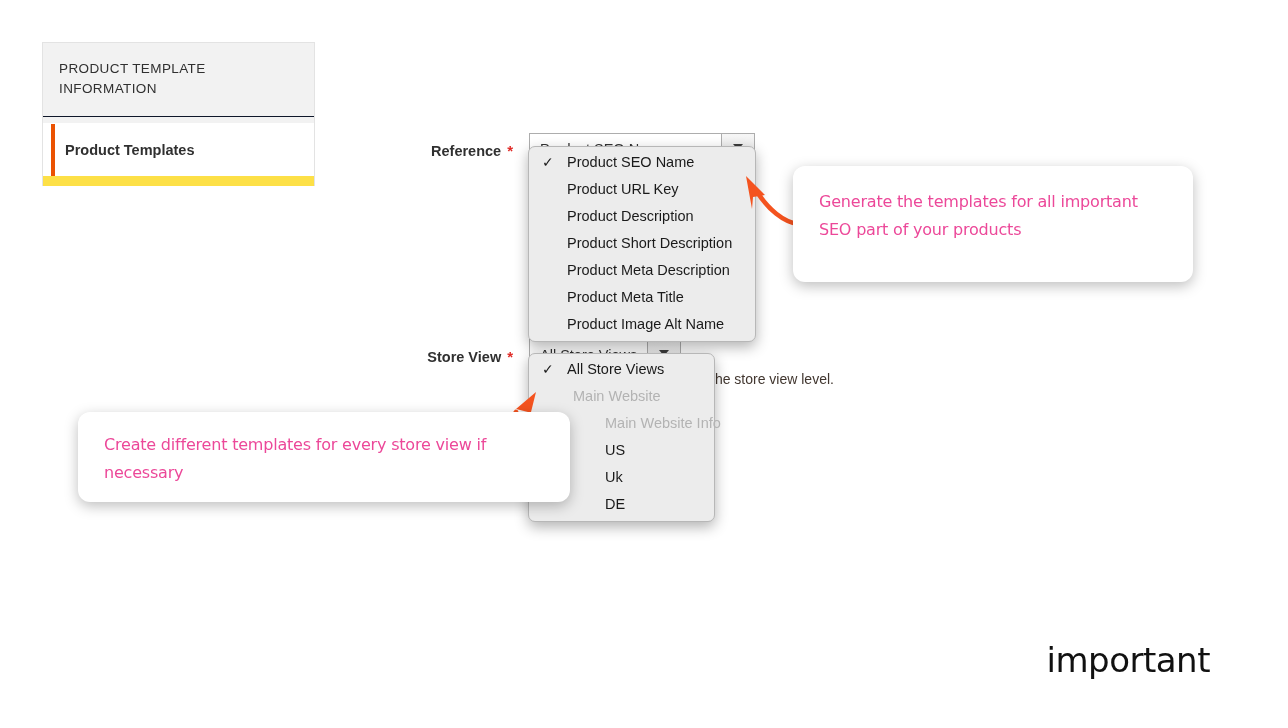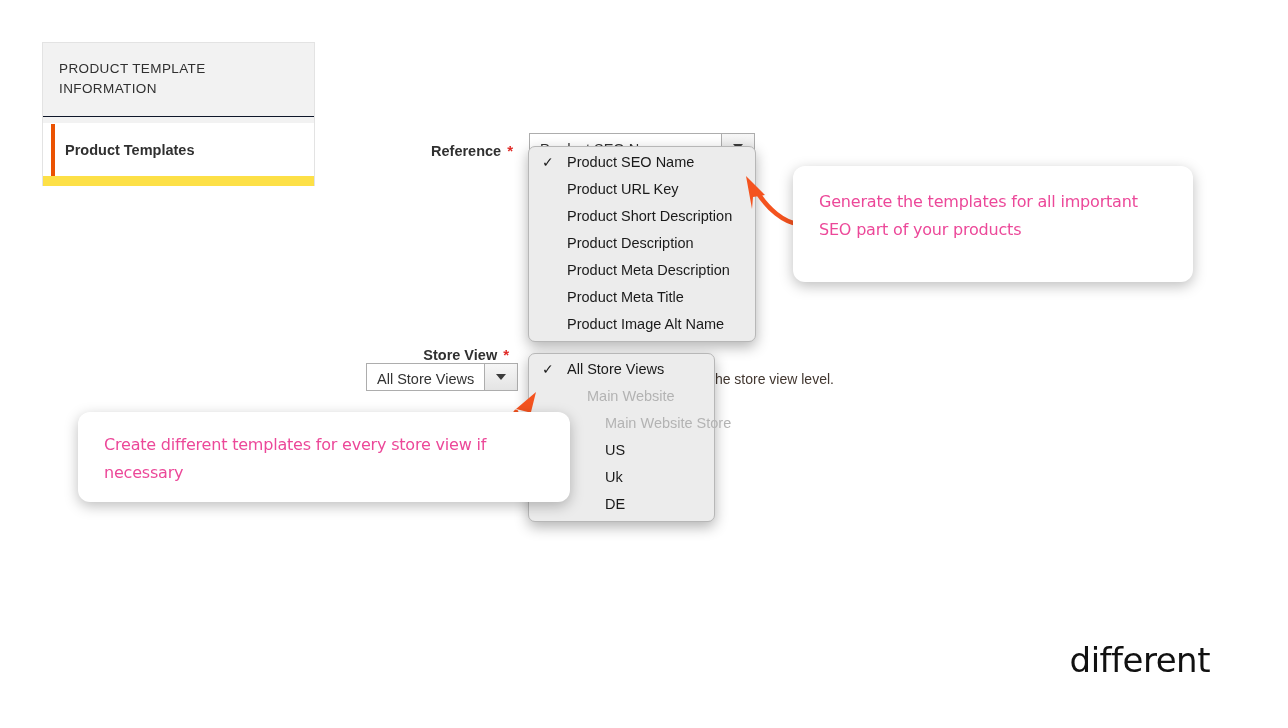--- a/index.html
+++ b/index.html
@@ -140,21 +140,21 @@
   }
   .popup-item + .popup-item { margin-top: 8px; }
   .popup-item.checked::before {
     content: "\2713";
     position: absolute;
     left: 13px;
     font-size: 14px;
     color: #1a1a1a;
   }
   .popup-item.disabled { color: #b3b3b3; }
-  .popup-item.indent-1 { padding-left: 58px; }
+  .popup-item.indent-1 { padding-left: 44px; }
   .popup-item.indent-2 { padding-left: 76px; }
 
   
   .hint-text {
     position: absolute;
     font-size: 14px;
     color: #41362f;
     white-space: nowrap;
   }
 
@@ -209,45 +209,45 @@
       <div class="select-value">Product SEO Name</div>
       <div class="select-arrow-btn">
         <span class="caret"></span>
       </div>
     </div>
   </div>
 
   <div class="popup" style="left:528px; top:146px; width:226px;">
     <div class="popup-item checked">Product SEO Name</div>
     <div class="popup-item">Product URL Key</div>
+    <div class="popup-item">Product Description</div>
     <div class="popup-item">Product Short Description</div>
-    <div class="popup-item">Product Description</div>
     <div class="popup-item">Product Meta Description</div>
     <div class="popup-item">Product Meta Title</div>
     <div class="popup-item">Product Image Alt Name</div>
   </div>
 
-  <div class="field-row" style="left:350px; top:339px;flex-direction:column;">
+  <div class="field-row" style="left:363px; top:339px;">
     <div class="field-label">
       <span>Store View</span><span class="req">*</span>
     </div>
     <div class="select-widget" style="width:152px; margin-left:16px;">
       <div class="select-value">All Store Views</div>
       <div class="select-arrow-btn">
         <span class="caret"></span>
       </div>
     </div>
   </div>
 
   <div class="hint-text" style="left:711px; top:371px;">the store view level.</div>
 
   <div class="popup" style="left:528px; top:353px; width:185px;">
     <div class="popup-item checked">All Store Views</div>
     <div class="popup-item disabled indent-1">Main Website</div>
-    <div class="popup-item disabled indent-2">Main Website Store</div>
+    <div class="popup-item disabled indent-2">Main Website Info</div>
     <div class="popup-item indent-2">US</div>
     <div class="popup-item indent-2">Uk</div>
     <div class="popup-item indent-2">DE</div>
   </div>
 
   <div class="callout" style="left:793px; top:166px; width:400px; height:116px; padding:22px 24px 0 26px;">
     <div class="callout-text">Generate the templates for all important SEO part of your products</div>
   </div>
 
   <svg class="arrow-svg" style="left:740px; top:168px;" width="66" height="62" viewBox="0 0 66 62">
@@ -257,15 +257,15 @@
 
   <div class="callout" style="left:78px; top:412px; width:492px; height:90px; padding:19px 22px 0 26px;">
     <div class="callout-text">Create different templates for every store view if necessary</div>
   </div>
 
   <svg class="arrow-svg" style="left:480px; top:382px;" width="66" height="66" viewBox="0 0 66 66">
     <path d="M4 60 C 14 58, 24 48, 36 30" stroke="#f4531f" stroke-width="4.6" fill="none" stroke-linecap="round"></path>
     <path d="M56 10 L 36 27 L 48 30 L 48 42 Z" fill="#f4531f"></path>
   </svg>
 
-  <div class="logo">different</div>
+  <div class="logo">important</div>
 
 </div>
 
 </body></html>

